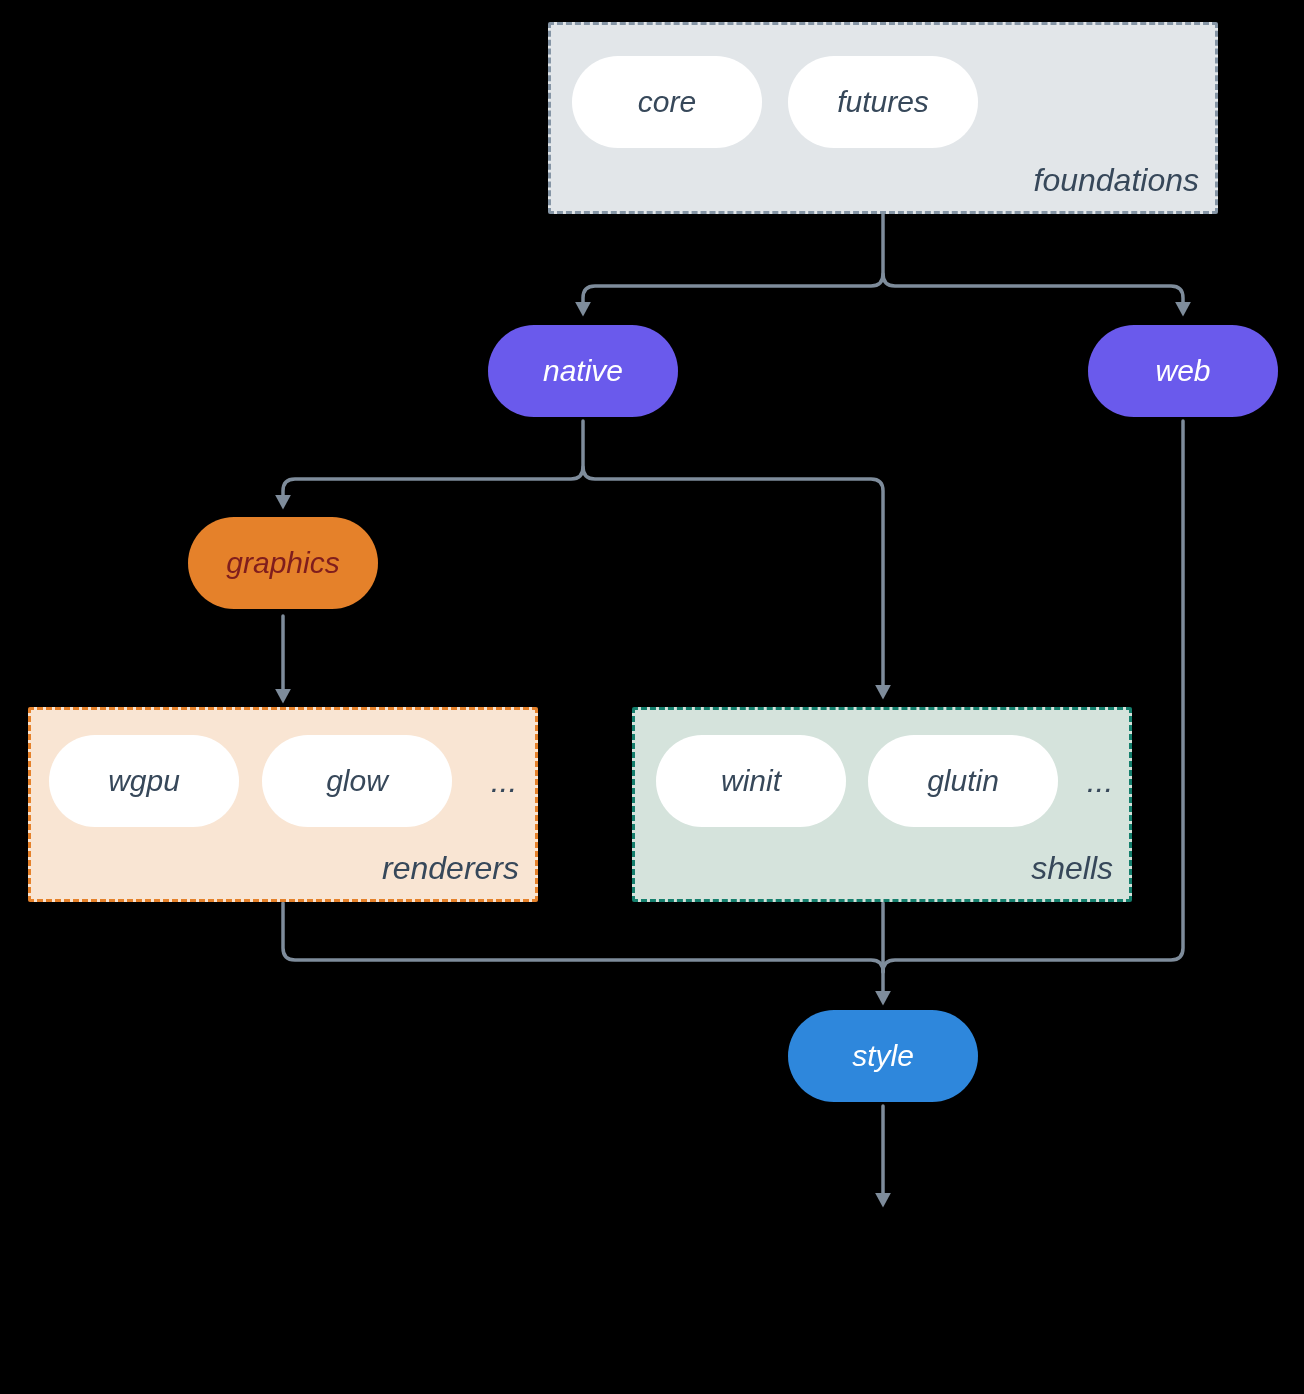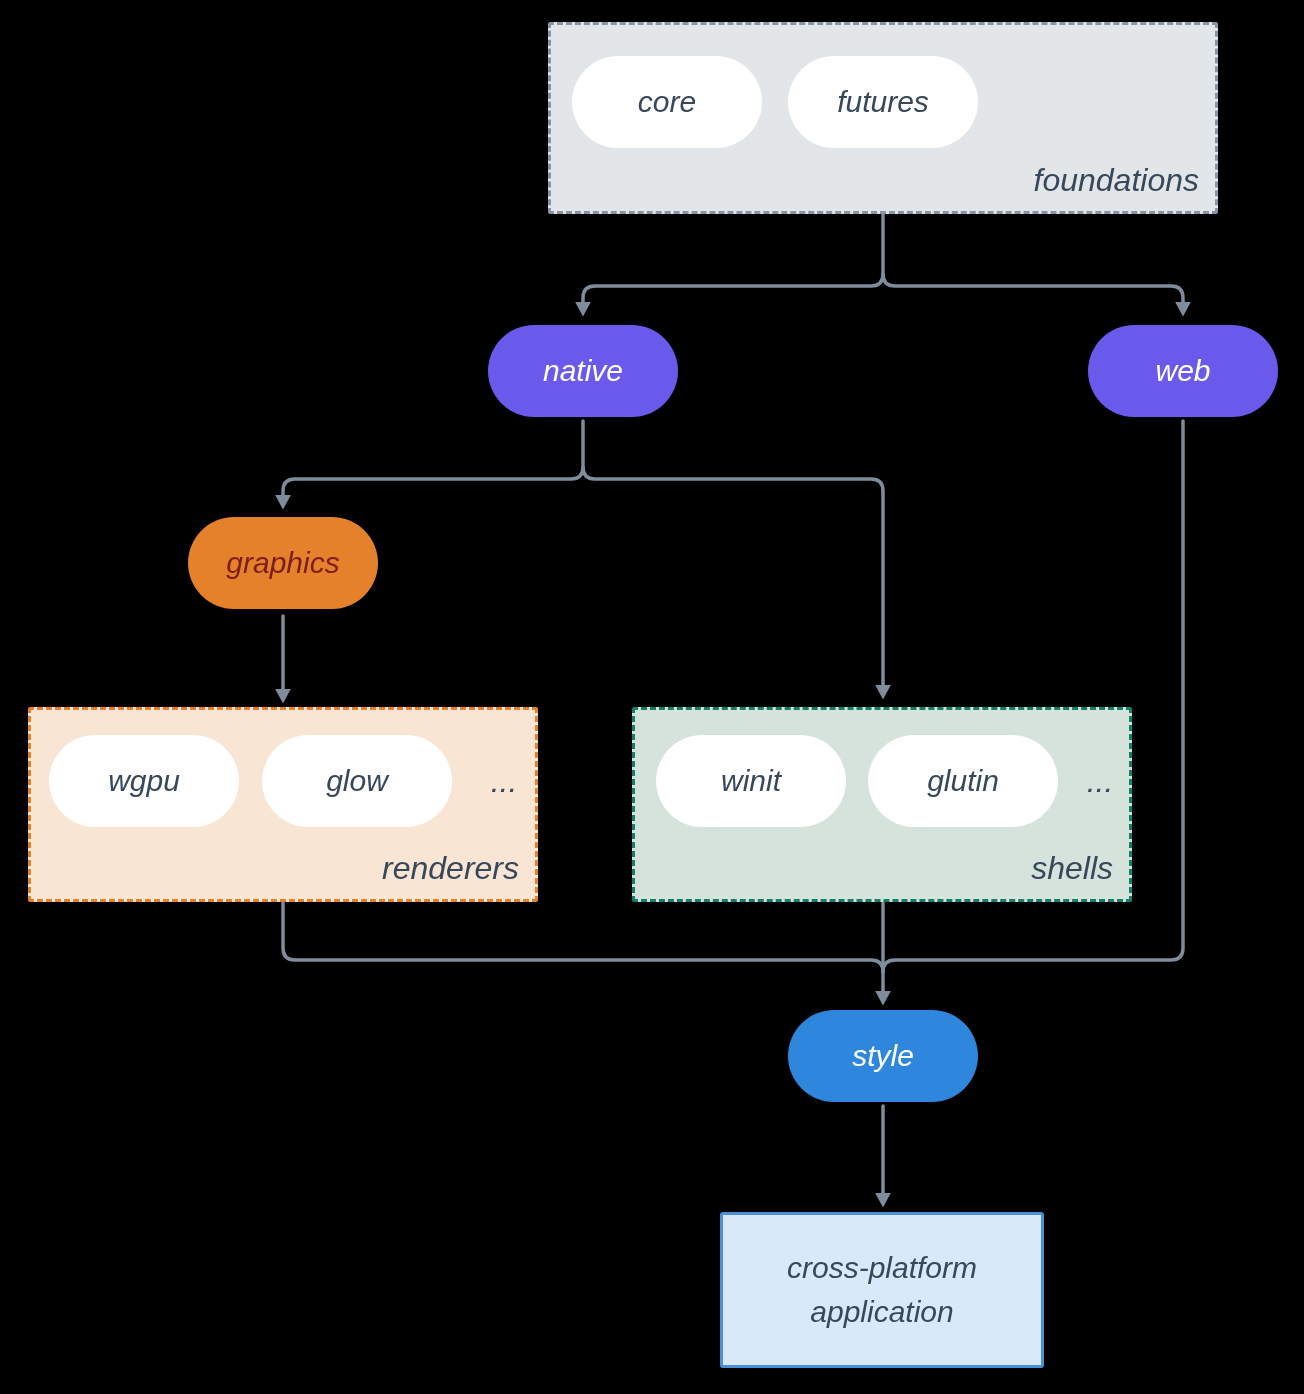--- a/index.html
+++ b/index.html
@@ -177,18 +177,14 @@
       <span>glutin</span>
     </div>
     <div class="ellipsis">...</div>
     <div class="group-label">shells</div>
   </div>
 
   <div class="pill blue iced">
     <span>style</span>
   </div>
 
-  <div class="app-box">
-    <div>cross-platform</div>
-    <div>application</div>
-  </div>
 
 </div>
 
 </body></html>

